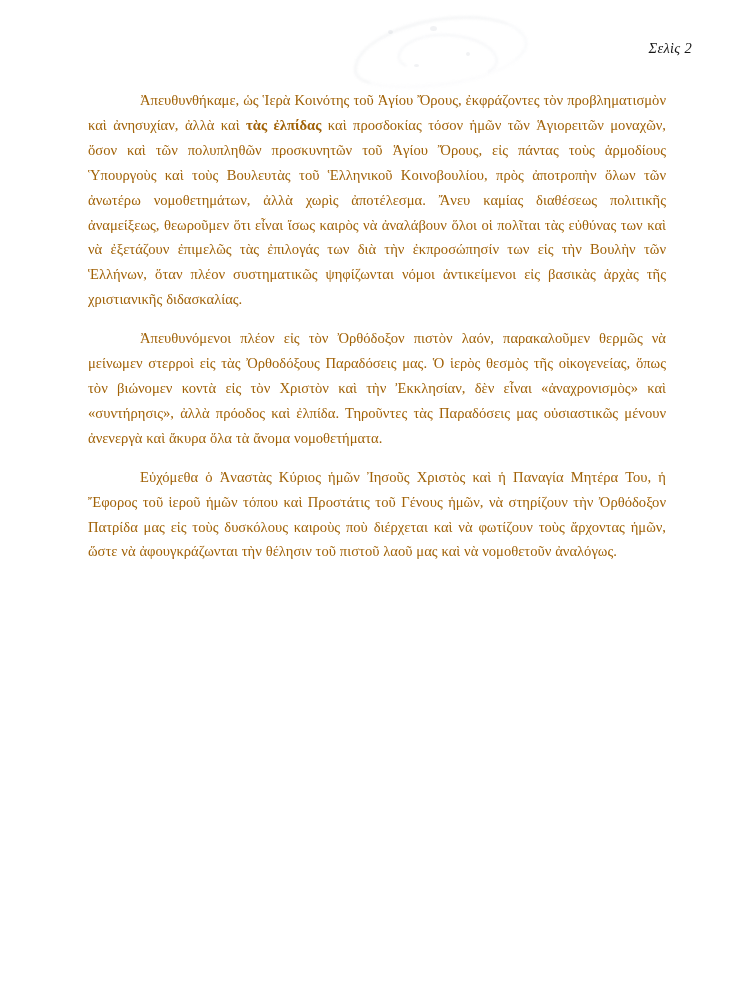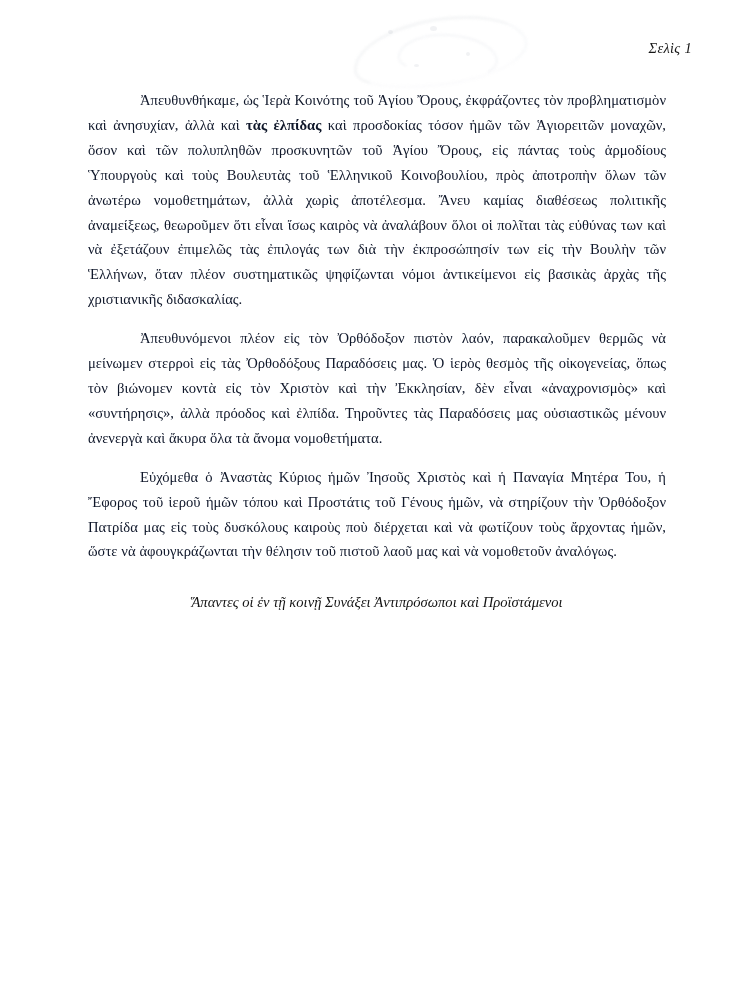--- a/index.html
+++ b/index.html
@@ -70,21 +70,21 @@
     top: 88px;
     width: 578px;
   }
 
   .para {
     margin: 0 0 14px 0;
     text-indent: 52px;
     text-align: justify;
     font-size: 14.6px;
     line-height: 24.9px;
-    color: #0f172a;
+    color: #a16207;
     word-spacing: 0.2px;
     -webkit-hyphens: none;
     hyphens: none;
   }
 
   .para:last-of-type {
     margin-bottom: 16px;
   }
 
   .emph {
@@ -112,29 +112,28 @@
 
 <div class="page">
 
   <div class="scan-blemish"></div>
   <div class="scan-blemish b2"></div>
   <div class="scan-fleck" style="left:388px; top:30px; width:5px; height:4px;"></div>
   <div class="scan-fleck" style="left:430px; top:26px; width:7px; height:5px;"></div>
   <div class="scan-fleck" style="left:466px; top:52px; width:4px; height:4px;"></div>
   <div class="scan-fleck" style="left:414px; top:64px; width:5px; height:3px;"></div>
 
-  <div class="page-header">Σελὶς 1</div>
+  <div class="page-header">Σελὶς 2</div>
 
   <div class="body-text">
 
     <p class="para"><span>Ἀπευθυνθήκαμε, ὡς Ἱερὰ Κοινότης τοῦ Ἁγίου Ὄρους, ἐκφράζοντες τὸν προβληματισμὸν καὶ ἀνησυχίαν, ἀλλὰ καὶ </span><span class="emph">τὰς ἐλπίδας</span><span> καὶ προσδοκίας τόσον ἡμῶν τῶν Ἁγιορειτῶν μοναχῶν, ὅσον καὶ τῶν πολυπληθῶν προσκυνητῶν τοῦ Ἁγίου Ὄρους, εἰς πάντας τοὺς ἁρμοδίους Ὑπουργοὺς καὶ τοὺς Βουλευτὰς τοῦ Ἑλληνικοῦ Κοινοβουλίου, πρὸς ἀποτροπὴν ὅλων τῶν ἀνωτέρω νομοθετημάτων, ἀλλὰ χωρὶς ἀποτέλεσμα. Ἄνευ καμίας διαθέσεως πολιτικῆς ἀναμείξεως, θεωροῦμεν ὅτι εἶναι ἴσως καιρὸς νὰ ἀναλάβουν ὅλοι οἱ πολῖται τὰς εὐθύνας των καὶ νὰ ἐξετάζουν ἐπιμελῶς τὰς ἐπιλογάς των διὰ τὴν ἐκπροσώπησίν των εἰς τὴν Βουλὴν τῶν Ἑλλήνων, ὅταν πλέον συστηματικῶς ψηφίζωνται νόμοι ἀντικείμενοι εἰς βασικὰς ἀρχὰς τῆς χριστιανικῆς διδασκαλίας.</span></p>
 
     <p class="para">Ἀπευθυνόμενοι πλέον εἰς τὸν Ὀρθόδοξον πιστὸν λαόν, παρακαλοῦμεν θερμῶς νὰ μείνωμεν στερροὶ εἰς τὰς Ὀρθοδόξους Παραδόσεις μας. Ὁ ἱερὸς θεσμὸς τῆς οἰκογενείας, ὅπως τὸν βιώνομεν κοντὰ εἰς τὸν Χριστὸν καὶ τὴν Ἐκκλησίαν, δὲν εἶναι «ἀναχρονισμὸς» καὶ «συντήρησις», ἀλλὰ πρόοδος καὶ ἐλπίδα. Τηροῦντες τὰς Παραδόσεις μας οὐσιαστικῶς μένουν ἀνενεργὰ καὶ ἄκυρα ὅλα τὰ ἄνομα νομοθετήματα.</p>
 
     <p class="para">Εὐχόμεθα ὁ Ἀναστὰς Κύριος ἡμῶν Ἰησοῦς Χριστὸς καὶ ἡ Παναγία Μητέρα Του, ἡ Ἔφορος τοῦ ἱεροῦ ἡμῶν τόπου καὶ Προστάτις τοῦ Γένους ἡμῶν, νὰ στηρίζουν τὴν Ὀρθόδοξον Πατρίδα μας εἰς τοὺς δυσκόλους καιροὺς ποὺ διέρχεται καὶ νὰ φωτίζουν τοὺς ἄρχοντας ἡμῶν, ὥστε νὰ ἀφουγκράζωνται  τὴν θέλησιν τοῦ πιστοῦ λαοῦ μας καὶ νὰ νομοθετοῦν ἀναλόγως.</p>
 
   </div>
 
   <div class="signature-block">
-    <div class="sig-line">Ἅπαντες οἱ ἐν τῇ κοινῇ Συνάξει Ἀντιπρόσωποι καὶ Προϊστάμενοι</div>
   </div>
 
 </div>
 
 </body></html>

